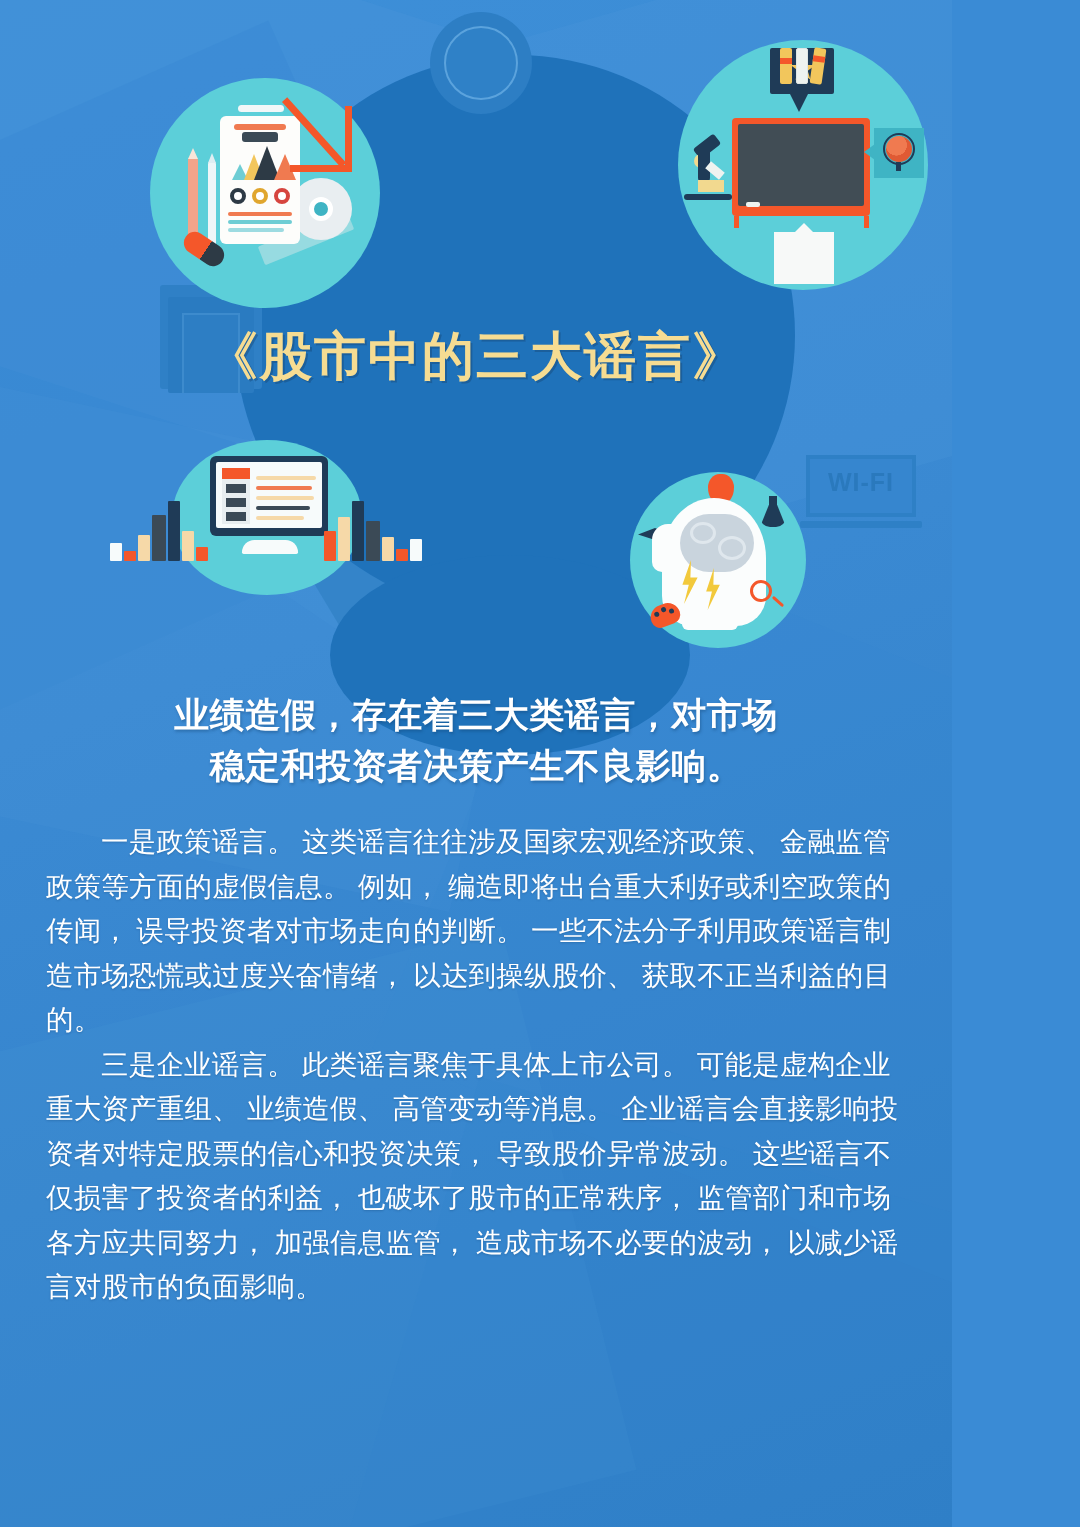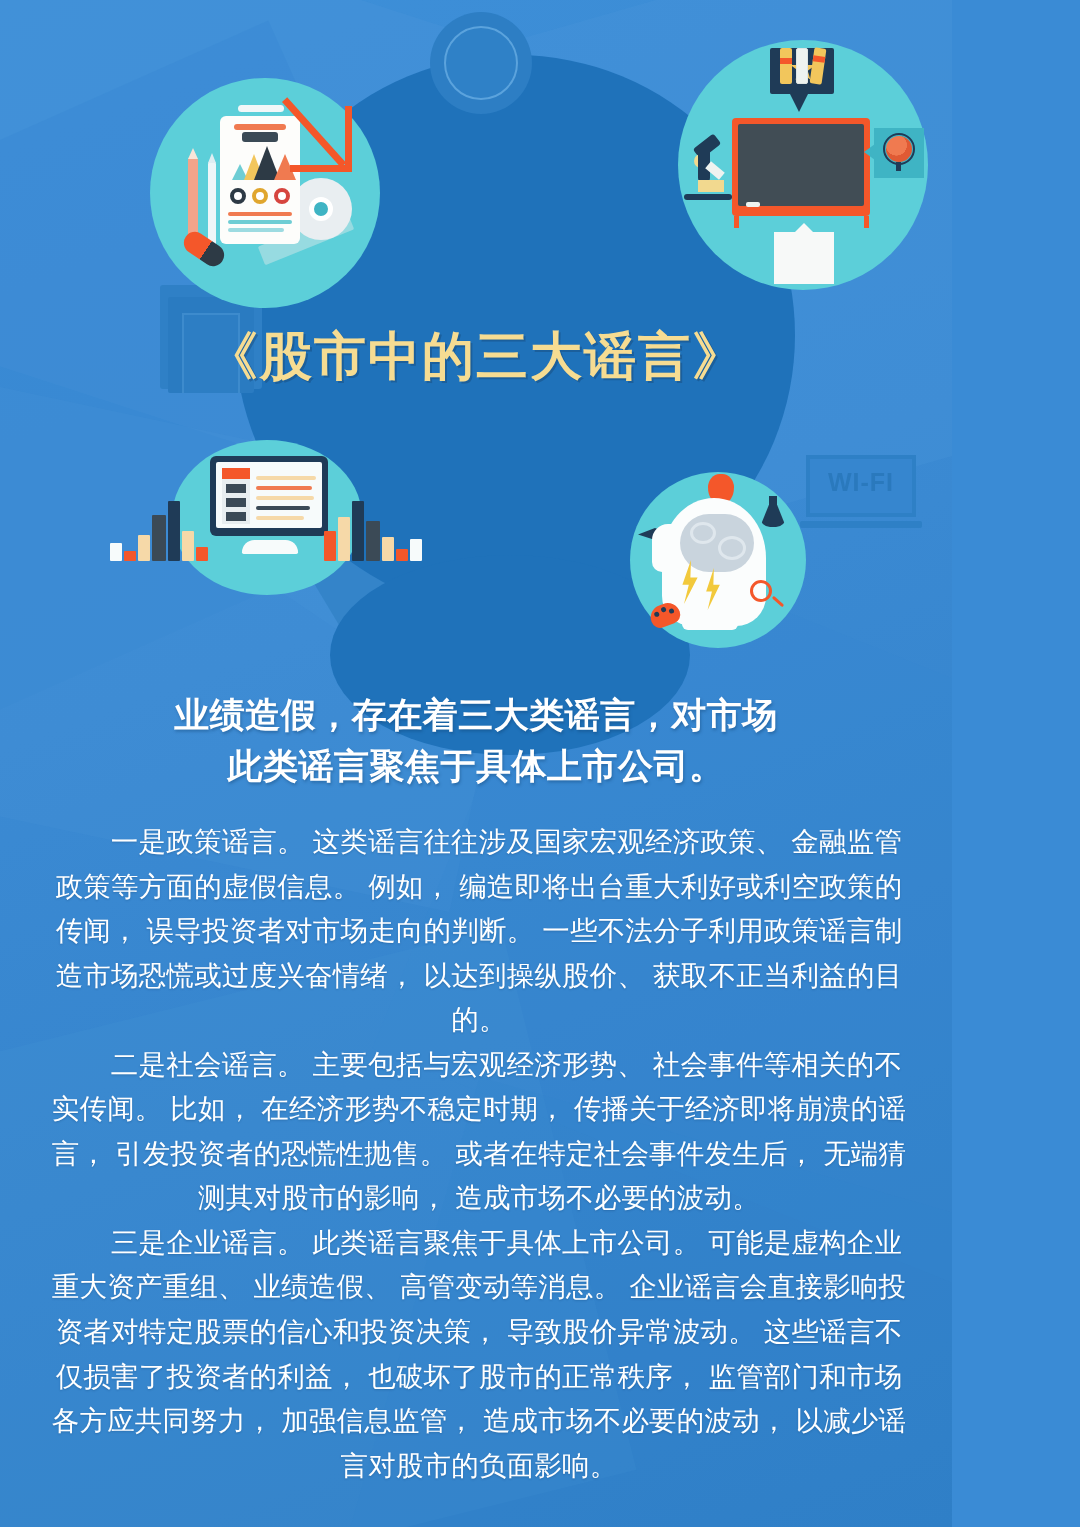--- a/index.html
+++ b/index.html
@@ -252,24 +252,23 @@
   .subtitle{
     position:absolute; left:80px; right:80px; top:690px;
     text-align:center; color:#ffffff; font-weight:bold;
     font-size:35px; line-height:1.45; letter-spacing:.5px;
     font-family:"DejaVu Sans","Liberation Sans",sans-serif;
     text-shadow: 1px 2px 3px rgba(12,55,96,.35);
   }
   .body-text{
     position:absolute; left:46px; right:40px; top:820px;
     color:#ffffff;
-    font-family:Liberation Sans, sans-serif;
+    font-family:Liberation Serif, serif;
     font-size:27.5px; line-height:1.62; letter-spacing:.2px;
     text-shadow: 0 1px 2px rgba(15,60,105,.30);
-    text-align: center;
   }
   .body-text p{ margin:0; text-indent:2em; }
 </style>
 </head>
 <body>
 
 <div class="poster">
 
   <div class="facet f1"></div>
   <div class="facet f2"></div>
@@ -392,22 +391,21 @@
       <span class="h h1"></span>
       <span class="h h2"></span>
       <span class="h h3"></span>
     </div>
   </div>
 
   <div class="title">《股市中的三大谣言》</div>
 
   <div class="subtitle">
     <div>业绩造假，存在着三大类谣言，对市场</div>
-    <div>此类谣言聚焦于具体上市公司。</div>
+    <div>稳定和投资者决策产生不良影响。</div>
   </div>
 
   <div class="body-text">
     <p>一是政策谣言。 这类谣言往往涉及国家宏观经济政策、 金融监管政策等方面的虚假信息。 例如， 编造即将出台重大利好或利空政策的传闻， 误导投资者对市场走向的判断。 一些不法分子利用政策谣言制造市场恐慌或过度兴奋情绪， 以达到操纵股价、 获取不正当利益的目的。</p>
-    <p>二是社会谣言。 主要包括与宏观经济形势、 社会事件等相关的不实传闻。 比如， 在经济形势不稳定时期， 传播关于经济即将崩溃的谣言， 引发投资者的恐慌性抛售。 或者在特定社会事件发生后， 无端猜测其对股市的影响， 造成市场不必要的波动。</p>
     <p>三是企业谣言。 此类谣言聚焦于具体上市公司。 可能是虚构企业重大资产重组、 业绩造假、 高管变动等消息。 企业谣言会直接影响投资者对特定股票的信心和投资决策， 导致股价异常波动。 这些谣言不仅损害了投资者的利益， 也破坏了股市的正常秩序， 监管部门和市场各方应共同努力， 加强信息监管， 造成市场不必要的波动， 以减少谣言对股市的负面影响。</p>
   </div>
 
 </div>
 
 </body></html>

